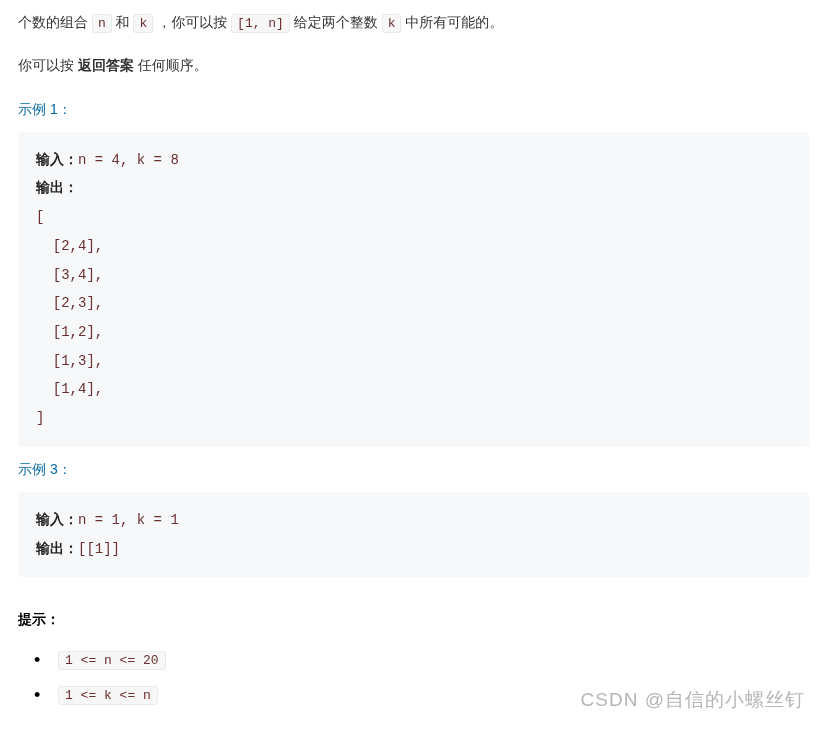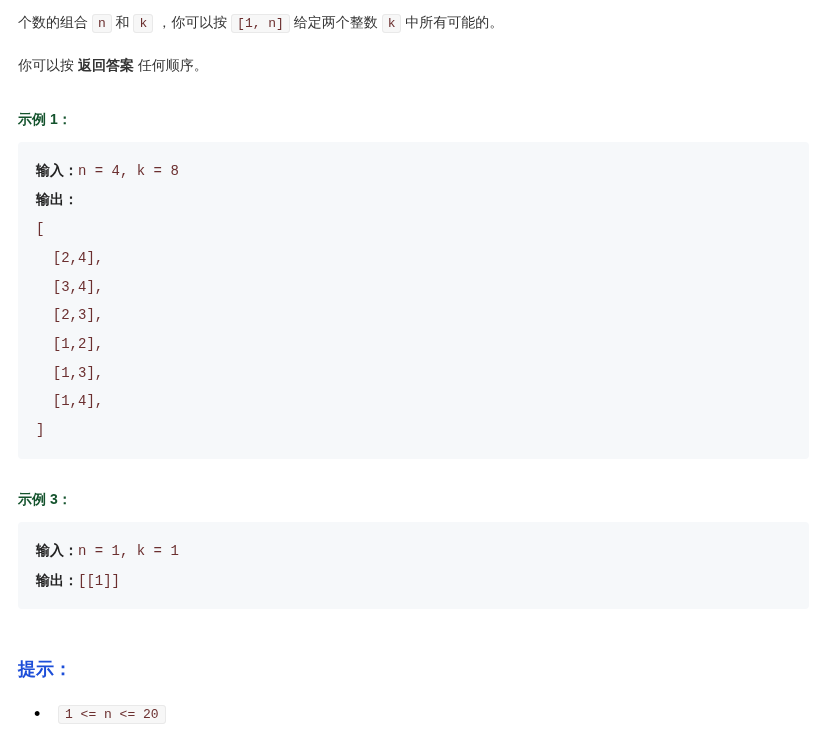--- a/index.html
+++ b/index.html
@@ -24,51 +24,50 @@
     .inline-code {
       font-family: "Courier New", Consolas, monospace;
       background: #f7f7f7;
       border: 1px solid #e9e9e9;
       border-radius: 3px;
       padding: 1px 5px;
       color: #6b2f2f;
       font-size: 13px;
     }
     .section-title {
-      font-weight: bold;
-      color: #14532d;
-      margin-top: 28px;
+      font-weight: normal;
+      color: #0369a1;
       margin-bottom: 10px;
       font-size: 14px;
     }
     .code-block {
       background: #f6f8fa;
       border-radius: 4px;
       padding: 14px 18px;
       margin-bottom: 10px;
       font-family: "Courier New", Consolas, monospace;
       font-size: 14px;
       line-height: 2.05;
       color: #333;
       white-space: pre;
     }
     .code-block .label {
       font-weight: bold;
       color: #222;
-      font-family: Liberation Sans, sans-serif;
+      font-family: Liberation Mono, monospace;
     }
     .code-block .cb-mono {
       color: #6b2f2f;
     }
     .hints-title {
       font-weight: bold;
-      color: #1d4ed8;
-      margin-top: 44px;
+      color: #000000;
+      margin-top: 30px;
       margin-bottom: 12px;
-      font-size: 18px;
+      font-size: 14px;
     }
     ul.hints {
       list-style: none;
       padding-left: 40px;
     }
     ul.hints li::before {
       content: "•";
       color: #000;
       font-size: 18px;
       display: inline-block;

